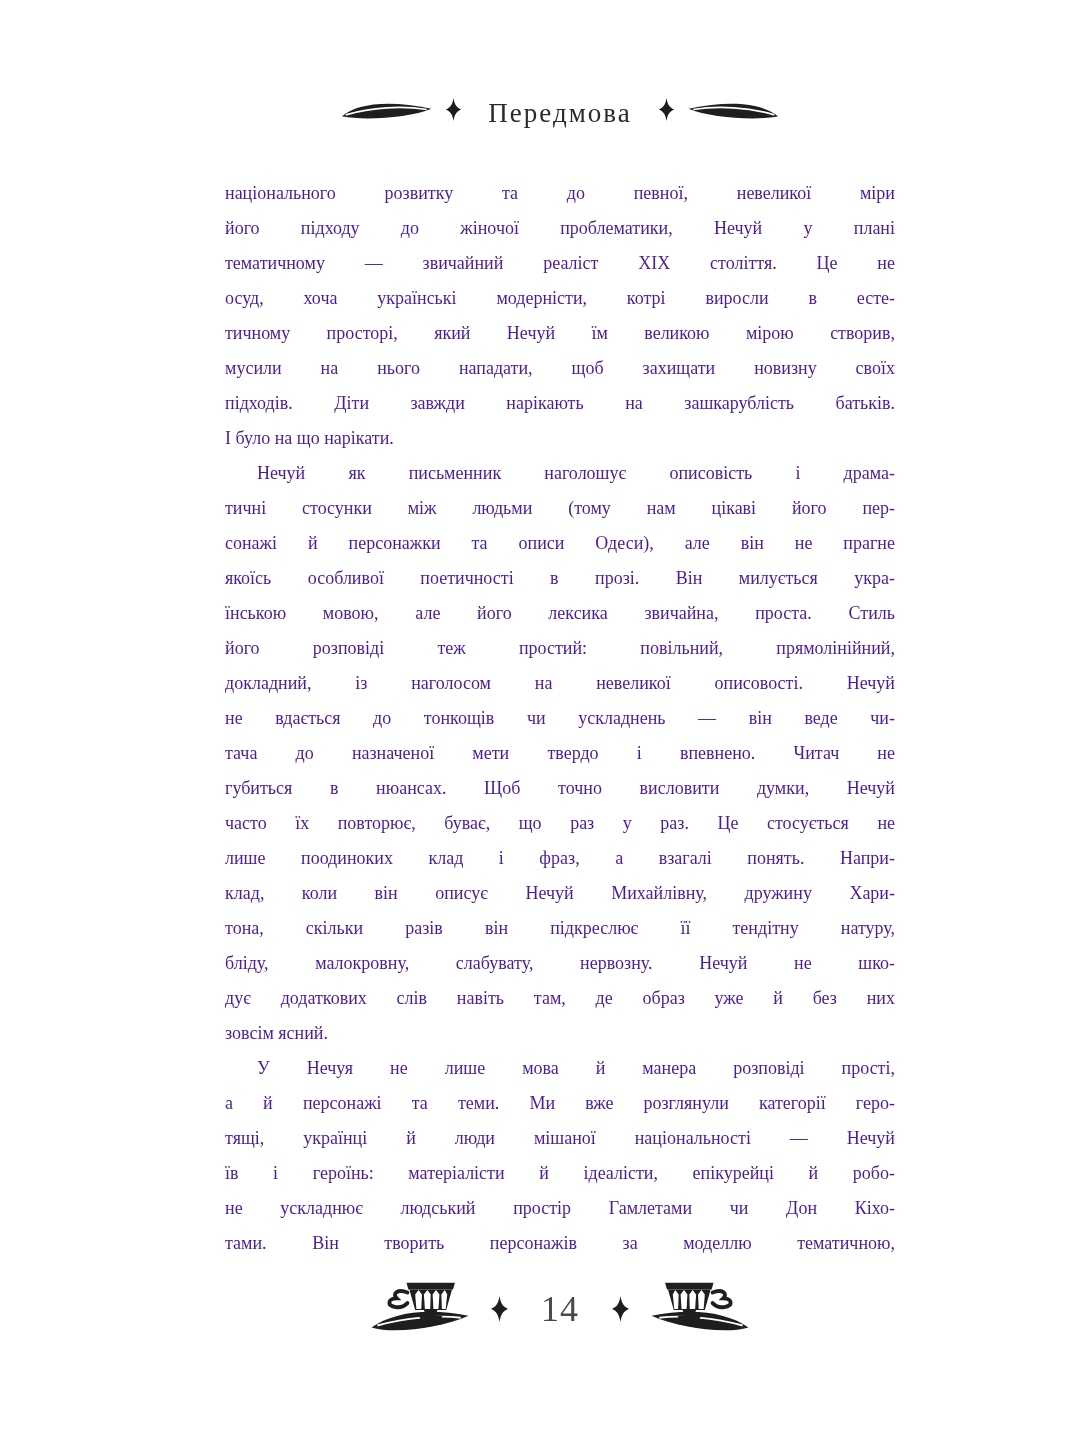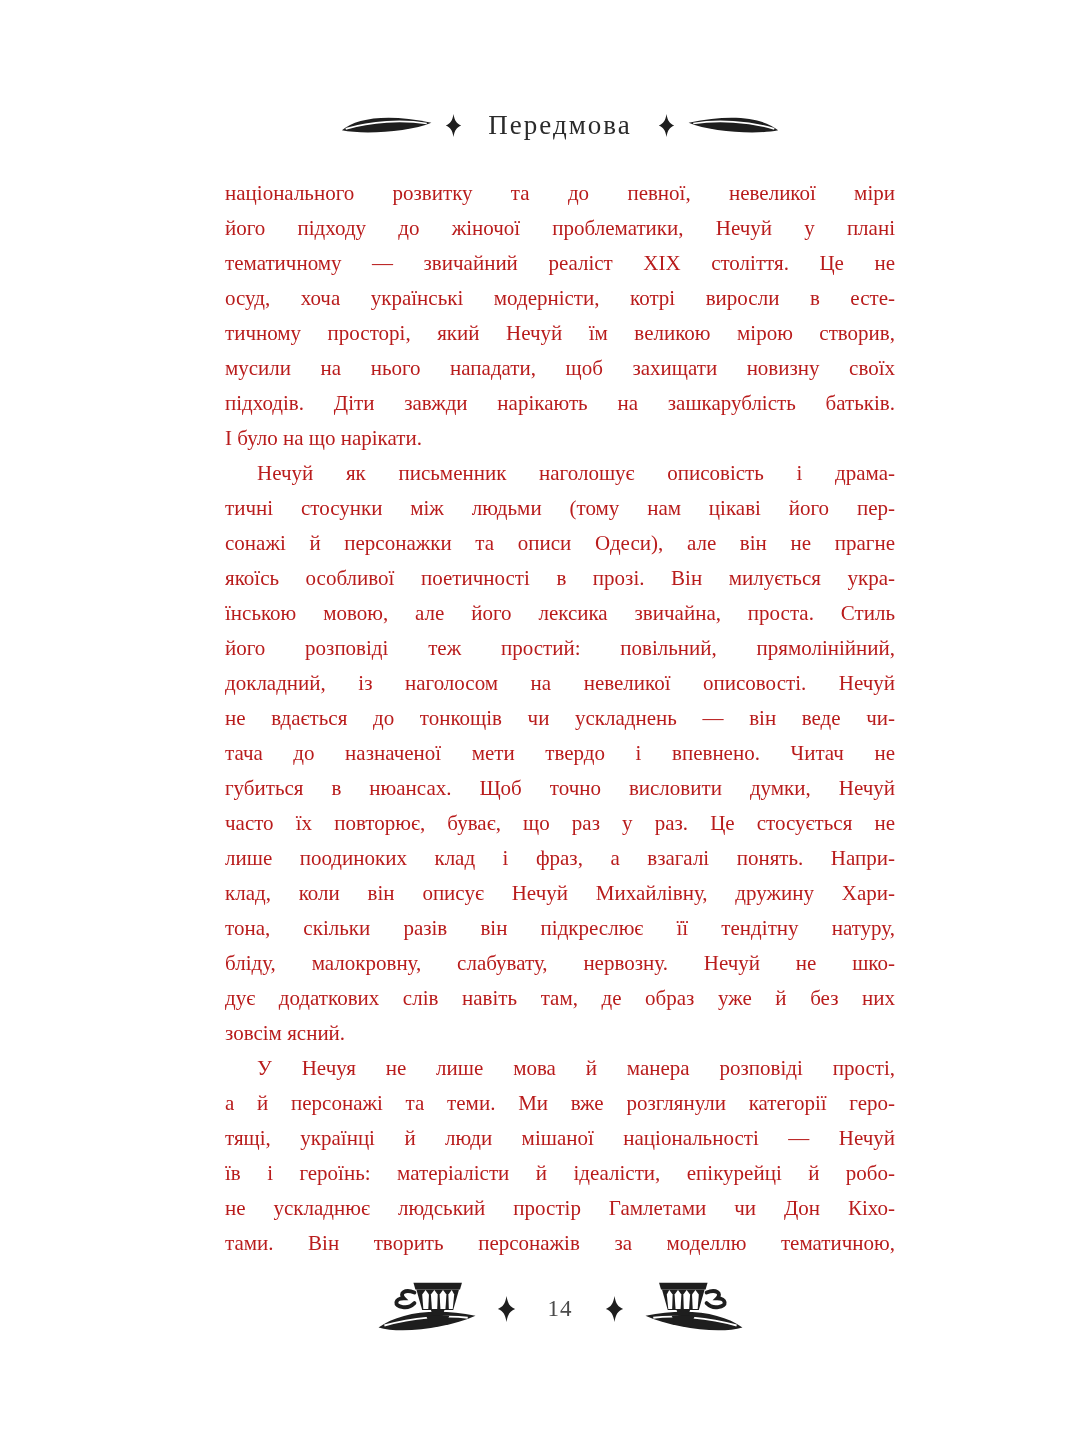--- a/index.html
+++ b/index.html
@@ -22,44 +22,43 @@
   }
 
   
   .chapter-header {
     position: absolute;
     left: 225px;
     top: 98px;
     width: 670px;
     height: 54px;
     display: flex;
-    align-items: center;
     justify-content: center;
     gap: 12px;
   }
   .chapter-title {
     margin: 0 14px;
     font-size: 27px;
     font-weight: normal;
     letter-spacing: 2px;
     color: #2b2b2b;
     white-space: nowrap;
   }
   .orn svg { display: block; }
   .leaf-flip svg, .mirror svg { transform: scaleX(-1); }
 
   
   .text-block {
     position: absolute;
     left: 225px;
     top: 176px;
     width: 670px;
-    font-size: 21px;
+    font-size: 18px;
     line-height: 35px;
-    color: #b91c1c;
+    color: #4c1d95;
   }
   .paragraph { margin: 0; }
   .line {
     white-space: nowrap;
     text-align: justify;
     text-align-last: justify;
     text-justify: inter-word;
     height: 35px;
   }
   .line.indent { text-indent: 32px; }
@@ -71,21 +70,21 @@
     left: 225px;
     top: 1276px;
     width: 670px;
     height: 66px;
     display: flex;
     align-items: center;
     justify-content: center;
     gap: 18px;
   }
   .page-number {
-    font-size: 23px;
+    font-size: 36px;
     color: #4a4a4a;
     margin: 0 14px;
     letter-spacing: 1px;
   }
 </style>
 </head>
 <body>
 
 <div class="page">
 

